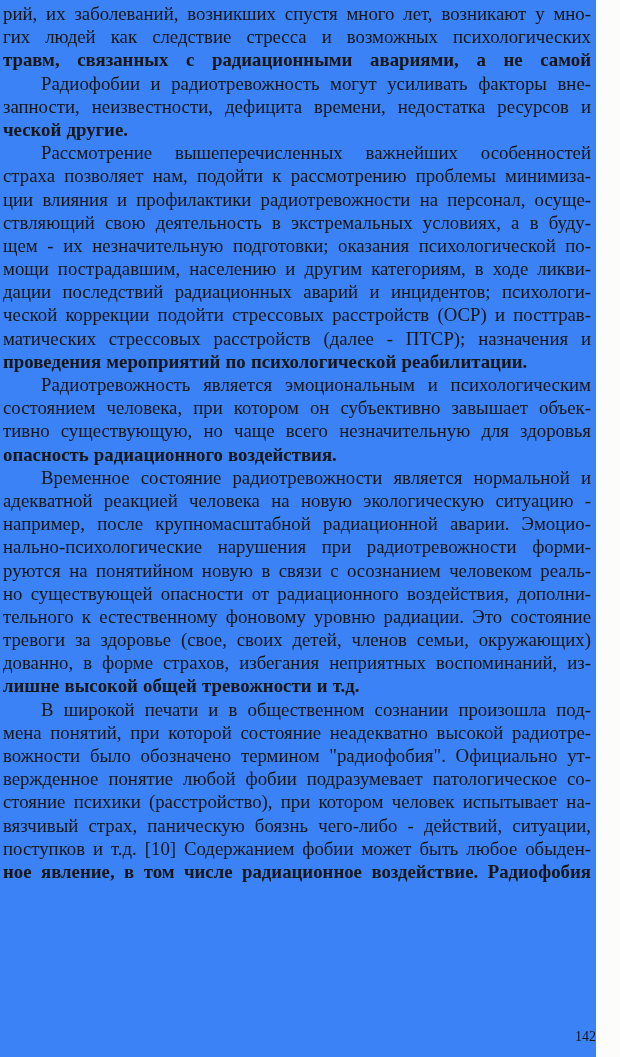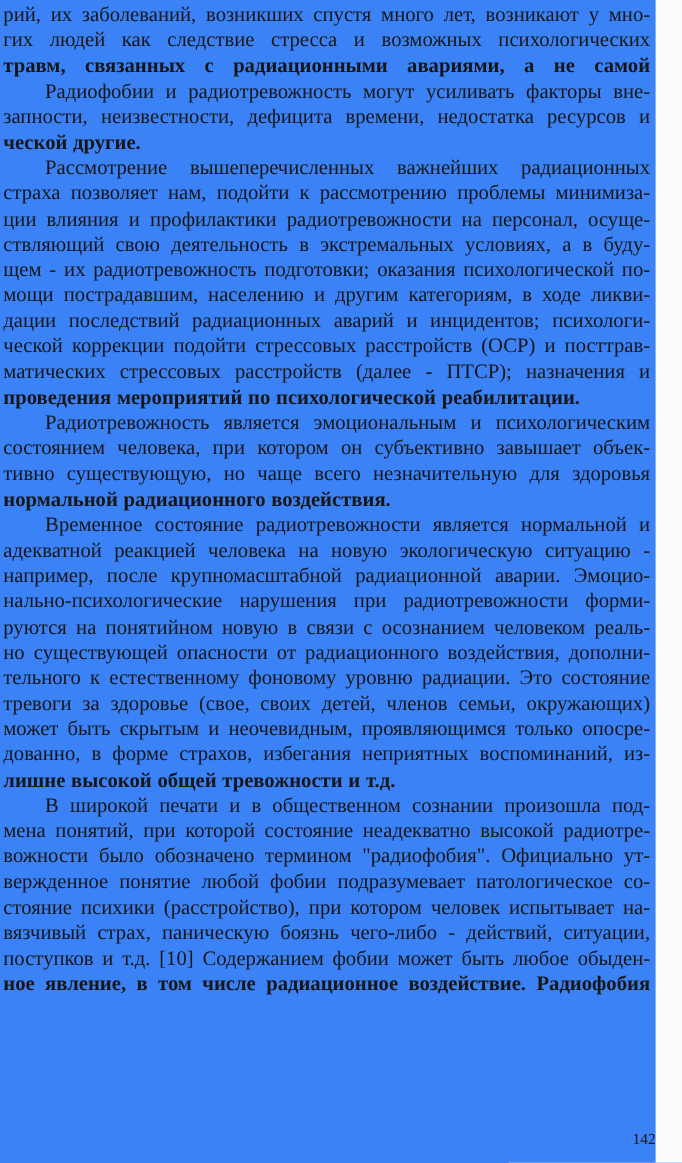--- a/index.html
+++ b/index.html
@@ -66,47 +66,46 @@
         <div class="line">рий, их заболеваний, возникших спустя много лет,  возникают у мно-</div>
         <div class="line">гих людей как следствие стресса и возможных психологических</div>
         <div class="line last">травм, связанных с радиационными авариями, а не  самой радиации.</div>
       </div>
       <div class="paragraph">
         <div class="line indent">Радиофобии и радиотревожность могут усиливать факторы вне-</div>
         <div class="line">запности, неизвестности, дефицита времени, недостатка ресурсов и</div>
         <div class="line last">ческой другие.</div>
       </div>
       <div class="paragraph">
-        <div class="line indent">Рассмотрение вышеперечисленных важнейших радиационных</div>
+        <div class="line indent">Рассмотрение вышеперечисленных важнейших особенностей</div>
         <div class="line">страха позволяет нам, подойти к рассмотрению проблемы минимиза-</div>
         <div class="line">ции влияния  и профилактики радиотревожности на персонал, осуще-</div>
         <div class="line">ствляющий свою деятельность в экстремальных условиях, а в буду-</div>
-        <div class="line">щем - их радиотревожность подготовки; оказания психологической по-</div>
+        <div class="line">щем - их незначительную подготовки; оказания психологической по-</div>
         <div class="line">мощи пострадавшим, населению и другим категориям, в ходе ликви-</div>
         <div class="line">дации последствий радиационных аварий  и инцидентов; психологи-</div>
         <div class="line">ческой коррекции подойти стрессовых расстройств (ОСР) и посттрав-</div>
         <div class="line">матических стрессовых расстройств (далее - ПТСР); назначения и</div>
         <div class="line last">проведения мероприятий по психологической реабилитации.</div>
       </div>
       <div class="paragraph">
         <div class="line indent">Радиотревожность является эмоциональным и психологическим</div>
         <div class="line">состоянием человека, при котором он субъективно завышает объек-</div>
         <div class="line">тивно существующую, но чаще всего незначительную для здоровья</div>
-        <div class="line last">нормальной радиационного воздействия.</div>
+        <div class="line last">опасность радиационного воздействия.</div>
       </div>
       <div class="paragraph">
         <div class="line indent">Временное состояние радиотревожности является нормальной и</div>
         <div class="line">адекватной реакцией человека на новую экологическую ситуацию -</div>
         <div class="line">например, после крупномасштабной радиационной аварии. Эмоцио-</div>
         <div class="line">нально-психологические нарушения при радиотревожности форми-</div>
         <div class="line">руются на понятийном новую в связи с осознанием человеком реаль-</div>
         <div class="line">но существующей опасности от радиационного воздействия, дополни-</div>
         <div class="line">тельного к естественному фоновому уровню радиации. Это состояние</div>
         <div class="line">тревоги за здоровье (свое, своих детей, членов семьи, окружающих)</div>
-        <div class="line">может быть скрытым и неочевидным, проявляющимся только опосре-</div>
         <div class="line">дованно, в форме страхов, избегания неприятных воспоминаний, из-</div>
         <div class="line last">лишне высокой общей тревожности и т.д.</div>
       </div>
       <div class="paragraph">
         <div class="line indent">В широкой печати и в общественном сознании произошла под-</div>
         <div class="line">мена понятий, при которой состояние неадекватно высокой радиотре-</div>
         <div class="line">вожности было обозначено термином "радиофобия". Официально ут-</div>
         <div class="line">вержденное понятие любой фобии подразумевает патологическое со-</div>
         <div class="line">стояние психики (расстройство), при котором человек испытывает на-</div>
         <div class="line">вязчивый страх, паническую боязнь чего-либо - действий, ситуации,</div>

